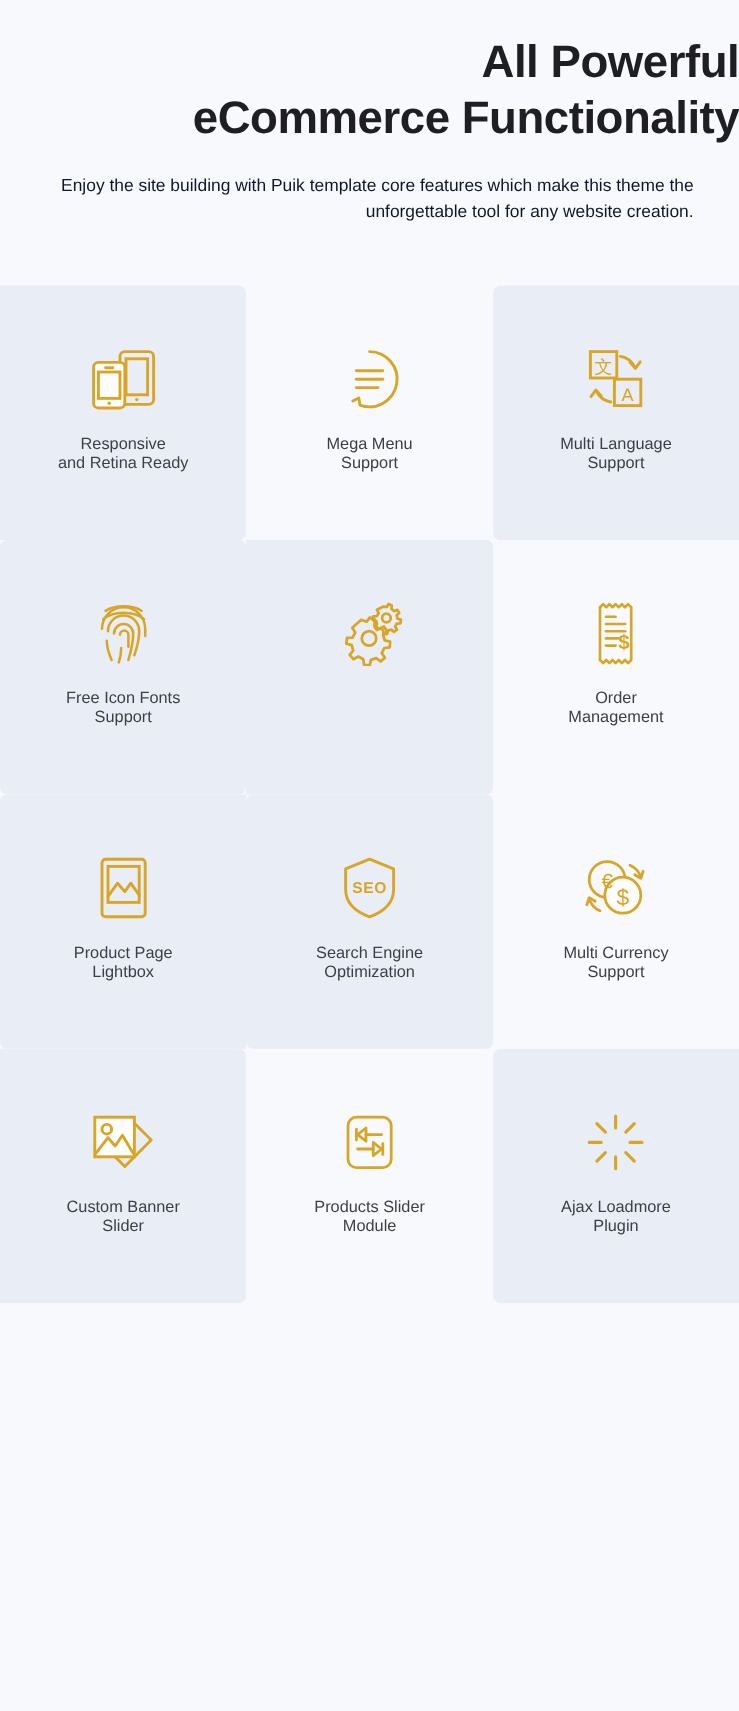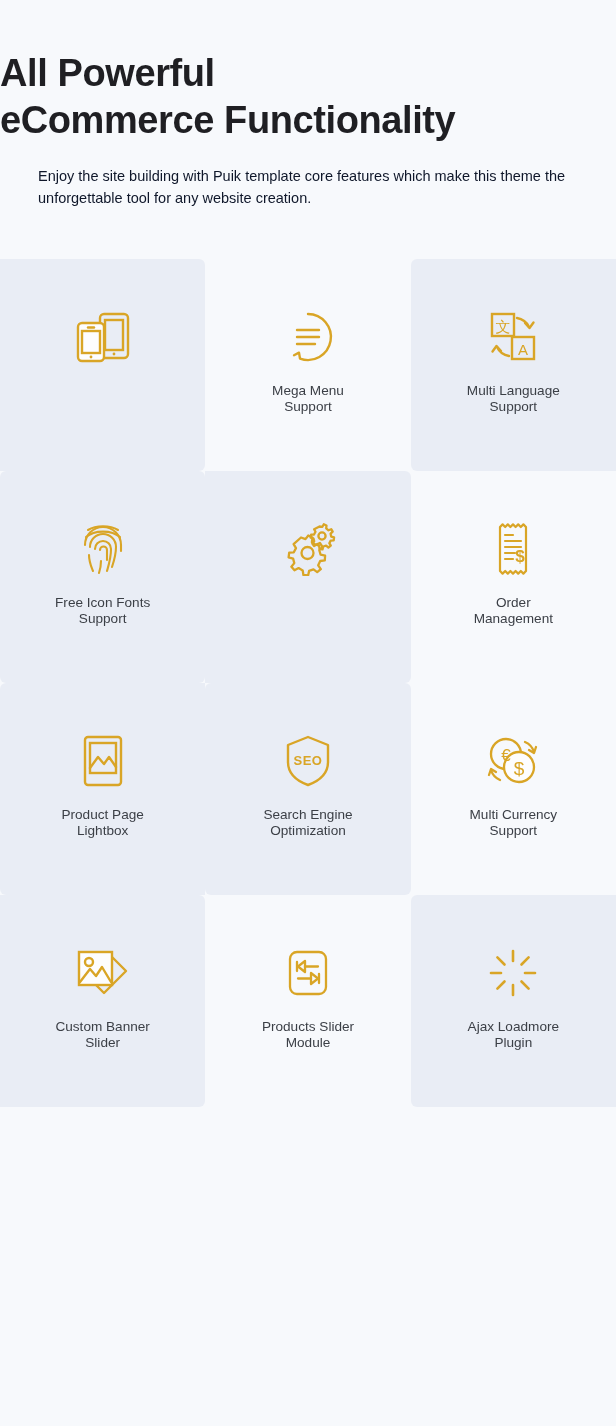--- a/index.html
+++ b/index.html
@@ -12,22 +12,22 @@
   }
   .page {
     position: relative;
     width: 616px;
     height: 1426px;
     background: #f7f9fc;
   }
 
   
   .header {
-    padding-top: 54px;
-    text-align: left;
+    padding-top: 33px;
+    text-align: right;
   }
   .title {
     font-size: 38px;
     font-weight: 700;
     line-height: 1.0;
     color: #1f1f23;
     letter-spacing: -0.4px;
   }
   .title .line2 { display: block; margin-top: 9px; }
   .subtitle {
@@ -100,20 +100,22 @@
           <svg width="60" height="56" viewBox="0 0 60 56" fill="none" stroke="#d9a526" stroke-width="2.4">
       <rect x="27" y="5" width="28" height="44" rx="4"></rect>
       <rect x="32" y="11" width="18" height="30"></rect>
       <rect x="5" y="14" width="26" height="38" rx="4" fill="#fdfdfe"></rect>
       <rect x="9" y="22" width="18" height="22"></rect>
       <line x1="15" y1="18.5" x2="21" y2="18.5" stroke-linecap="round"></line>
       <circle cx="18" cy="48" r="1.4" fill="#d9a526" stroke="none"></circle>
       <circle cx="41" cy="45" r="1.4" fill="#d9a526" stroke="none"></circle>
     </svg>
         </div>
+        <div class="card-label">Responsive
+and Retina Ready</div>
       </div>
       <div class="card">
         <div class="icon-wrap">
           <svg width="54" height="54" viewBox="0 0 54 54" fill="none" stroke="#d9a526" stroke-width="2.4">
       <path d="M27 4a23 23 0 1 1 -8 44.6 l-1 -6 -5 2.6" stroke-linecap="round" stroke-linejoin="round"></path>
       <line x1="16" y1="20" x2="38" y2="20" stroke-linecap="round"></line>
       <line x1="16" y1="27" x2="38" y2="27" stroke-linecap="round"></line>
       <line x1="16" y1="34" x2="34" y2="34" stroke-linecap="round"></line>
     </svg>
         </div>

